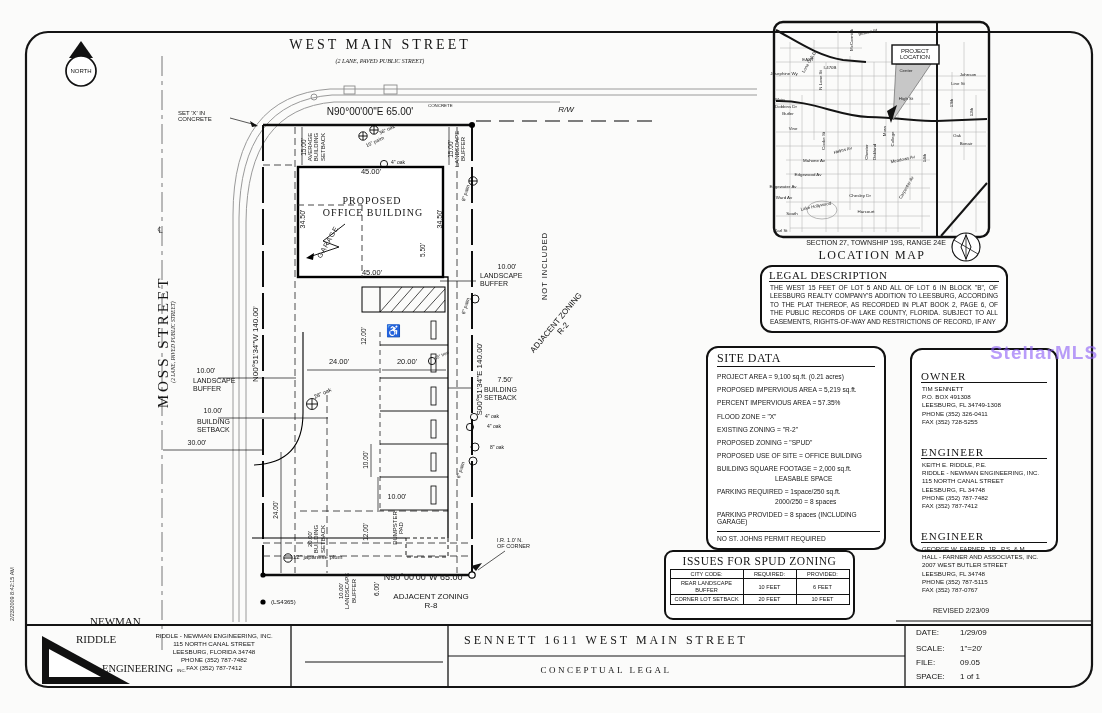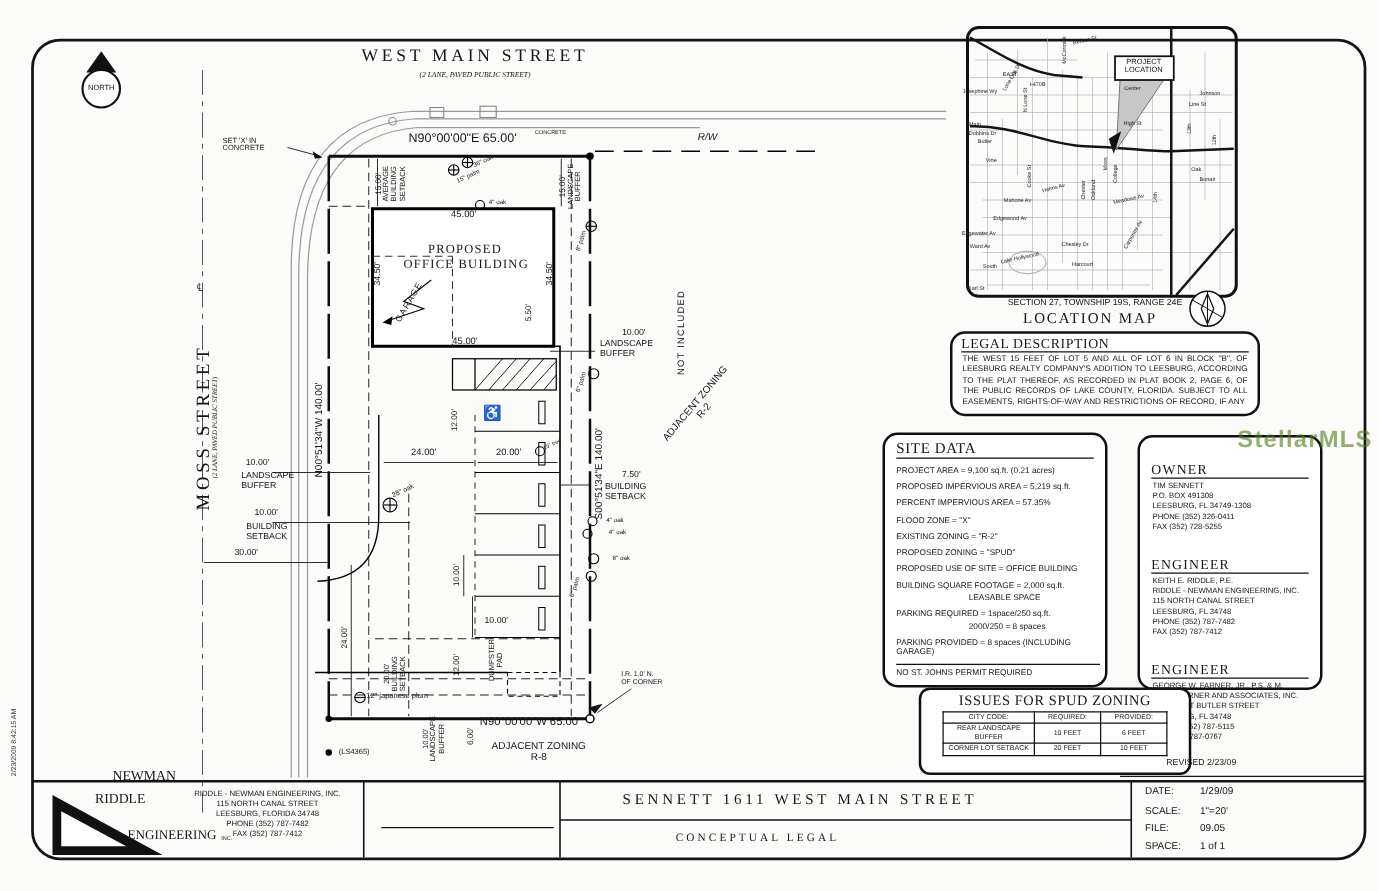--- a/index.html
+++ b/index.html
@@ -27,21 +27,21 @@
   .sd-title{font-size:12px;letter-spacing:.5px;border-bottom:1.2px solid #111;margin:3px 9px 6px 9px;}
   .sd-row{font-size:6.6px;margin:0 4px 6.2px 9px;}
   .sd-ind{padding-left:58px;margin-top:-3.5px;}
   .sd-last{border-top:1px solid #111;padding-top:3px;margin-bottom:0;margin-right:4px;}
   .ct-h{font-family:"Liberation Serif",serif;font-size:11px;letter-spacing:1px;border-bottom:1.2px solid #111;margin:20px 9px 2px 9px;}
   .ct-l{font-size:6.2px;line-height:1.32;margin-left:10px;}
   .spud-title{font-family:"Liberation Serif",serif;font-size:11.5px;text-align:center;margin-top:3px;letter-spacing:.5px;}
   table.spud{border-collapse:collapse;margin:2px auto 0 auto;}
   table.spud td{border:1px solid #111;font-size:5.6px;text-align:center;padding:1px 3px;line-height:1.15;}
   .map-lbl{font-size:4.4px;color:#222;z-index:3;}
-  .wm{z-index:6;color:#4d7c0f;opacity:.6;font-weight:bold;letter-spacing:1px;}
+  .wm{z-index:6;color:#8b5cf6;opacity:.6;font-weight:bold;letter-spacing:1px;}
 </style>
 </head>
 <body>
 
 <div id="page">
 
 <svg class="base" width="1102" height="713" viewBox="0 0 1102 713">
 
   <rect x="26" y="32" width="1066" height="655" rx="22" ry="22" fill="none" stroke="#141414" stroke-width="2.2"></rect>
 
@@ -406,21 +406,21 @@
   <div class="ct-l">FAX    (352) 787-7412</div>
   <div class="ct-h">ENGINEER</div>
   <div class="ct-l">GEORGE W. FARNER, JR., P.S. &amp; M.</div>
   <div class="ct-l">HALL - FARNER AND ASSOCIATES, INC.</div>
   <div class="ct-l">2007 WEST BUTLER STREET</div>
   <div class="ct-l">LEESBURG, FL 34748</div>
   <div class="ct-l">PHONE (352) 787-5115</div>
   <div class="ct-l">FAX    (352) 787-0767</div>
 </div>
 
-<div class="rbox" style="left:735px;top:550px;width:218px;height:70px;border-radius:9px">
+<div class="rbox" style="left:664px;top:550px;width:191px;height:70px;border-radius:9px">
   <div class="spud-title">ISSUES FOR SPUD ZONING</div>
   <table class="spud">
     <tbody>
           <tr>
       <td style="width:66px">CITY CODE:</td>
       <td style="width:46px">REQUIRED:</td>
       <td style="width:46px">PROVIDED:</td>
     </tr>
     <tr>
       <td>REAR LANDSCAPE BUFFER</td>
@@ -439,21 +439,21 @@
 
 <span class="L sf f11" style="left:76px;top:634px">RIDDLE</span>
 <span class="L sf f11" style="left:90px;top:616px">NEWMAN</span>
 <span class="L sf" style="left:102px;top:663px;font-size:10.5px">ENGINEERING</span>
 <span class="L f4" style="left:177px;top:669px">INC.</span>
 <span class="L c" style="left:214px;top:636px;font-size:6.2px">RIDDLE - NEWMAN ENGINEERING, INC.</span>
 <span class="L c" style="left:214px;top:644px;font-size:6.2px">115 NORTH CANAL STREET</span>
 <span class="L c" style="left:214px;top:652px;font-size:6.2px">LEESBURG, FLORIDA 34748</span>
 <span class="L c" style="left:214px;top:660px;font-size:6.2px">PHONE (352) 787-7482</span>
 <span class="L c" style="left:214px;top:668px;font-size:6.2px">FAX (352) 787-7412</span>
-<span class="L c sf f12" style="left:640px;top:640px;letter-spacing:3px">SENNETT 1611 WEST MAIN STREET</span>
+<span class="L c sf f12" style="left:606px;top:640px;letter-spacing:3px">SENNETT 1611 WEST MAIN STREET</span>
 <span class="L c sf f9" style="left:606px;top:671px;letter-spacing:2.5px">CONCEPTUAL LEGAL</span>
 <span class="L f8" style="left:916px;top:629px">DATE:</span>
 <span class="L f8" style="left:960px;top:629px">1/29/09</span>
 <span class="L f8" style="left:916px;top:645px">SCALE:</span>
 <span class="L f8" style="left:960px;top:645px">1"=20'</span>
 <span class="L f8" style="left:916px;top:659px">FILE:</span>
 <span class="L f8" style="left:960px;top:659px">09.05</span>
 <span class="L f8" style="left:916px;top:673px">SPACE:</span>
 <span class="L f8" style="left:960px;top:673px">1 of 1</span>
 

